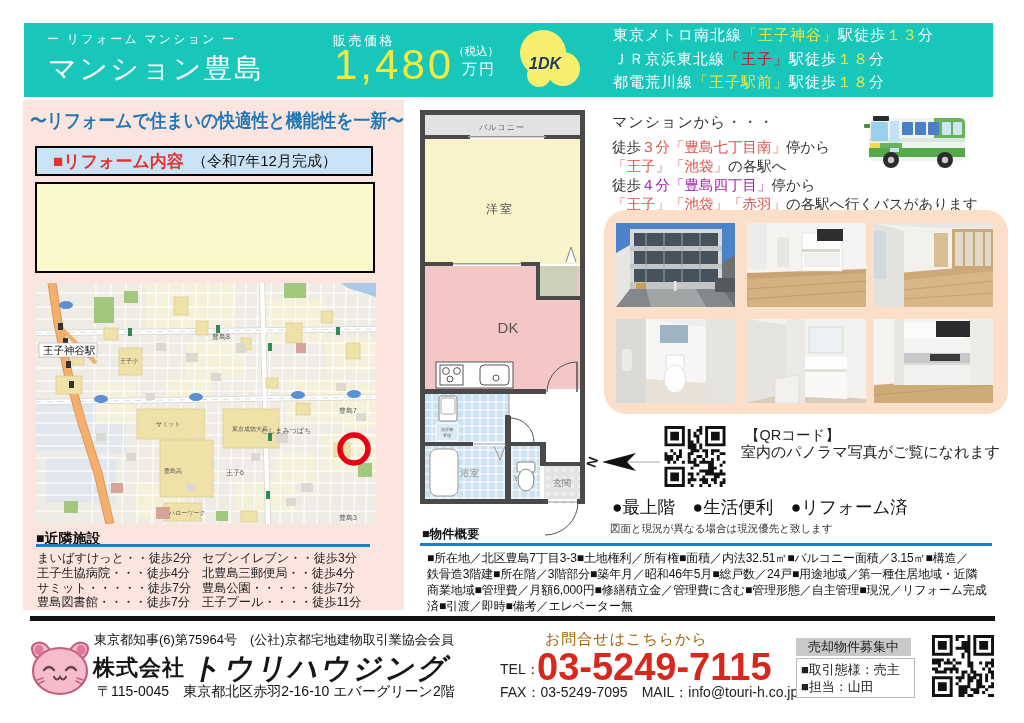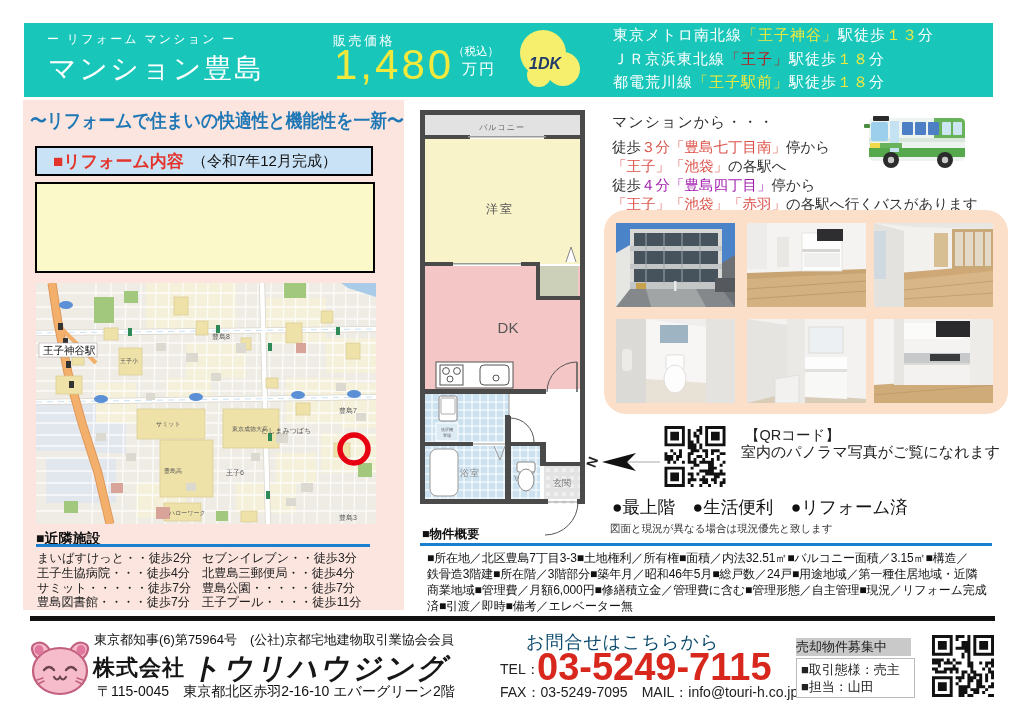--- a/index.html
+++ b/index.html
@@ -556,28 +556,28 @@
 </svg>
 
 <div class="abs" style="left:94px;top:631px;font-size:13px;color:#111;">東京都知事(6)第75964号　(公社)京都宅地建物取引業協会会員</div>
 
 <div class="abs" style="left:93px;top:649px;color:#161616;white-space:nowrap;">
 <span style="font-size:22px;font-weight:bold;letter-spacing:1px;vertical-align:3px;">株式会社</span><span style="font-size:29px;font-weight:bold;letter-spacing:2.5px;transform:skewX(-12deg);display:inline-block;margin-left:8px;">トウリハウジング</span>
 </div>
 
 <div class="abs" style="left:97px;top:683px;font-size:14px;color:#111;">〒115-0045　東京都北区赤羽2-16-10 エバーグリーン2階</div>
 
-<div class="abs" style="left:526px;top:630px;font-size:18px;color:#0c4a6e;letter-spacing:1px;">お問合せはこちらから</div>
+<div class="abs" style="left:545px;top:630px;font-size:15px;color:#a16207;letter-spacing:1px;">お問合せはこちらから</div>
 
 <div class="abs" style="left:500px;top:661px;font-size:14px;color:#222;">TEL：</div>
 
 <div class="abs" style="left:537px;top:646px;font-size:38px;font-weight:bold;color:#D8281E;letter-spacing:0px;">03-5249-7115</div>
 
 <div class="abs" style="left:500px;top:684px;font-size:14px;color:#222;">FAX：03-5249-7095　MAIL：info@touri-h.co.jp</div>
 
-<div class="abs" style="left:796px;top:638px;width:115px;height:18px;background:#C9C9C9;font-size:13px;color:#222;line-height:18px;">売却物件募集中</div>
+<div class="abs" style="left:796px;top:638px;width:115px;height:18px;background:#C9C9C9;font-size:13px;color:#222;text-align:center;line-height:18px;">売却物件募集中</div>
 
 <div class="abs" style="left:796px;top:658px;width:113px;height:36px;background:#fff;border:1px solid #BBB;font-size:13px;color:#222;padding-left:4px;line-height:17px;padding-top:2px;">■取引態様：売主<br>■担当：山田</div>
 
 <svg class="abs" style="left:932px;top:635px;" width="62" height="62" viewBox="0 0 63 63">
     <rect width="63" height="63" fill="#fff"></rect>
     <path d="M0 0h3v3h-3zM0 3h3v3h-3zM0 6h3v3h-3zM0 9h3v3h-3zM0 12h3v3h-3zM0 15h3v3h-3zM0 18h3v3h-3zM0 24h3v3h-3zM0 27h3v3h-3zM0 33h3v3h-3zM0 42h3v3h-3zM0 45h3v3h-3zM0 48h3v3h-3zM0 51h3v3h-3zM0 54h3v3h-3zM0 57h3v3h-3zM0 60h3v3h-3zM3 0h3v3h-3zM3 18h3v3h-3zM3 24h3v3h-3zM3 27h3v3h-3zM3 33h3v3h-3zM3 36h3v3h-3zM3 42h3v3h-3zM3 60h3v3h-3zM6 0h3v3h-3zM6 6h3v3h-3zM6 9h3v3h-3zM6 12h3v3h-3zM6 18h3v3h-3zM6 24h3v3h-3zM6 27h3v3h-3zM6 30h3v3h-3zM6 36h3v3h-3zM6 42h3v3h-3zM6 48h3v3h-3zM6 51h3v3h-3zM6 54h3v3h-3zM6 60h3v3h-3zM9 0h3v3h-3zM9 6h3v3h-3zM9 9h3v3h-3zM9 12h3v3h-3zM9 18h3v3h-3zM9 24h3v3h-3zM9 36h3v3h-3zM9 42h3v3h-3zM9 48h3v3h-3zM9 51h3v3h-3zM9 54h3v3h-3zM9 60h3v3h-3zM12 0h3v3h-3zM12 6h3v3h-3zM12 9h3v3h-3zM12 12h3v3h-3zM12 18h3v3h-3zM12 27h3v3h-3zM12 33h3v3h-3zM12 36h3v3h-3zM12 42h3v3h-3zM12 48h3v3h-3zM12 51h3v3h-3zM12 54h3v3h-3zM12 60h3v3h-3zM15 0h3v3h-3zM15 18h3v3h-3zM15 24h3v3h-3zM15 27h3v3h-3zM15 33h3v3h-3zM15 42h3v3h-3zM15 60h3v3h-3zM18 0h3v3h-3zM18 3h3v3h-3zM18 6h3v3h-3zM18 9h3v3h-3zM18 12h3v3h-3zM18 15h3v3h-3zM18 18h3v3h-3zM18 27h3v3h-3zM18 33h3v3h-3zM18 36h3v3h-3zM18 42h3v3h-3zM18 45h3v3h-3zM18 48h3v3h-3zM18 51h3v3h-3zM18 54h3v3h-3zM18 57h3v3h-3zM18 60h3v3h-3zM21 24h3v3h-3zM21 30h3v3h-3zM21 33h3v3h-3zM24 0h3v3h-3zM24 3h3v3h-3zM24 12h3v3h-3zM24 27h3v3h-3zM24 33h3v3h-3zM24 36h3v3h-3zM24 42h3v3h-3zM24 48h3v3h-3zM27 0h3v3h-3zM27 12h3v3h-3zM27 27h3v3h-3zM27 42h3v3h-3zM27 45h3v3h-3zM27 51h3v3h-3zM27 54h3v3h-3zM27 57h3v3h-3zM27 60h3v3h-3zM30 0h3v3h-3zM30 6h3v3h-3zM30 9h3v3h-3zM30 12h3v3h-3zM30 18h3v3h-3zM30 21h3v3h-3zM30 36h3v3h-3zM30 39h3v3h-3zM30 42h3v3h-3zM30 51h3v3h-3zM30 54h3v3h-3zM30 57h3v3h-3zM30 60h3v3h-3zM33 6h3v3h-3zM33 9h3v3h-3zM33 12h3v3h-3zM33 15h3v3h-3zM33 36h3v3h-3zM33 51h3v3h-3zM33 54h3v3h-3zM33 57h3v3h-3zM36 0h3v3h-3zM36 3h3v3h-3zM36 6h3v3h-3zM36 9h3v3h-3zM36 12h3v3h-3zM36 15h3v3h-3zM36 18h3v3h-3zM36 21h3v3h-3zM36 24h3v3h-3zM36 27h3v3h-3zM36 30h3v3h-3zM36 39h3v3h-3zM36 42h3v3h-3zM36 45h3v3h-3zM36 48h3v3h-3zM36 51h3v3h-3zM36 60h3v3h-3zM39 27h3v3h-3zM39 30h3v3h-3zM39 33h3v3h-3zM39 36h3v3h-3zM39 42h3v3h-3zM39 45h3v3h-3zM39 54h3v3h-3zM39 60h3v3h-3zM42 0h3v3h-3zM42 3h3v3h-3zM42 6h3v3h-3zM42 9h3v3h-3zM42 12h3v3h-3zM42 15h3v3h-3zM42 18h3v3h-3zM42 36h3v3h-3zM42 39h3v3h-3zM42 42h3v3h-3zM42 54h3v3h-3zM42 57h3v3h-3zM45 0h3v3h-3zM45 18h3v3h-3zM45 39h3v3h-3zM45 45h3v3h-3zM45 48h3v3h-3zM45 51h3v3h-3zM45 54h3v3h-3zM45 57h3v3h-3zM48 0h3v3h-3zM48 6h3v3h-3zM48 9h3v3h-3zM48 12h3v3h-3zM48 18h3v3h-3zM48 27h3v3h-3zM48 39h3v3h-3zM48 42h3v3h-3zM48 45h3v3h-3zM48 48h3v3h-3zM48 51h3v3h-3zM51 0h3v3h-3zM51 6h3v3h-3zM51 9h3v3h-3zM51 12h3v3h-3zM51 18h3v3h-3zM51 33h3v3h-3zM51 51h3v3h-3zM51 57h3v3h-3zM54 0h3v3h-3zM54 6h3v3h-3zM54 9h3v3h-3zM54 12h3v3h-3zM54 18h3v3h-3zM54 27h3v3h-3zM54 30h3v3h-3zM54 39h3v3h-3zM54 42h3v3h-3zM54 45h3v3h-3zM54 54h3v3h-3zM57 0h3v3h-3zM57 18h3v3h-3zM57 27h3v3h-3zM57 33h3v3h-3zM57 36h3v3h-3zM57 51h3v3h-3zM57 60h3v3h-3zM60 0h3v3h-3zM60 3h3v3h-3zM60 6h3v3h-3zM60 9h3v3h-3zM60 12h3v3h-3zM60 15h3v3h-3zM60 18h3v3h-3zM60 24h3v3h-3zM60 27h3v3h-3zM60 30h3v3h-3zM60 36h3v3h-3zM60 39h3v3h-3zM60 42h3v3h-3zM60 48h3v3h-3zM60 51h3v3h-3zM60 60h3v3h-3z" fill="#111"></path>
   </svg>
 
 </body></html>

